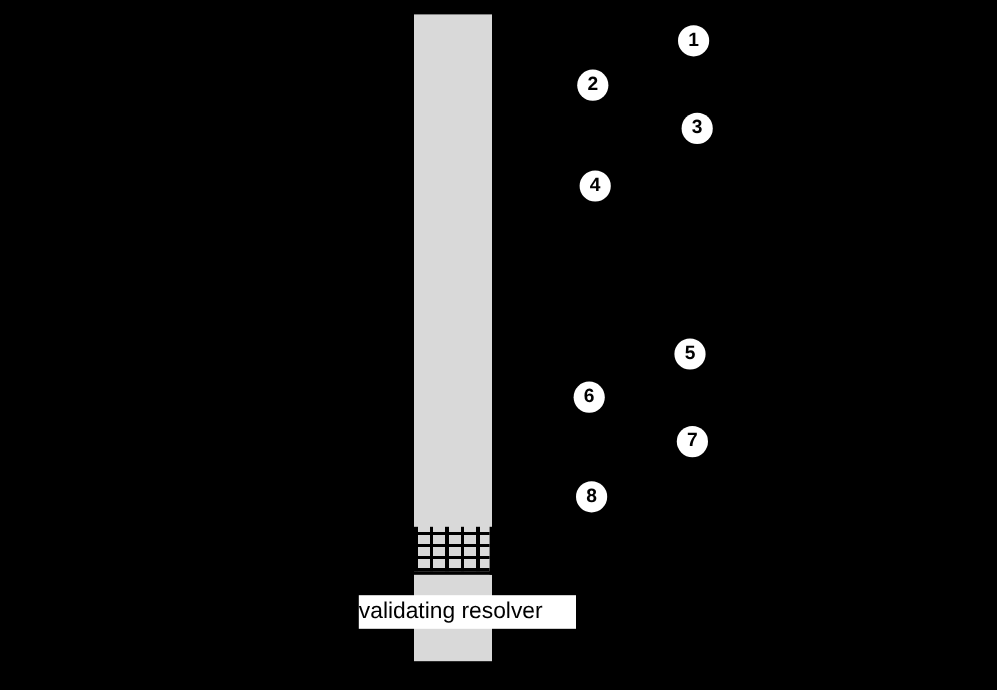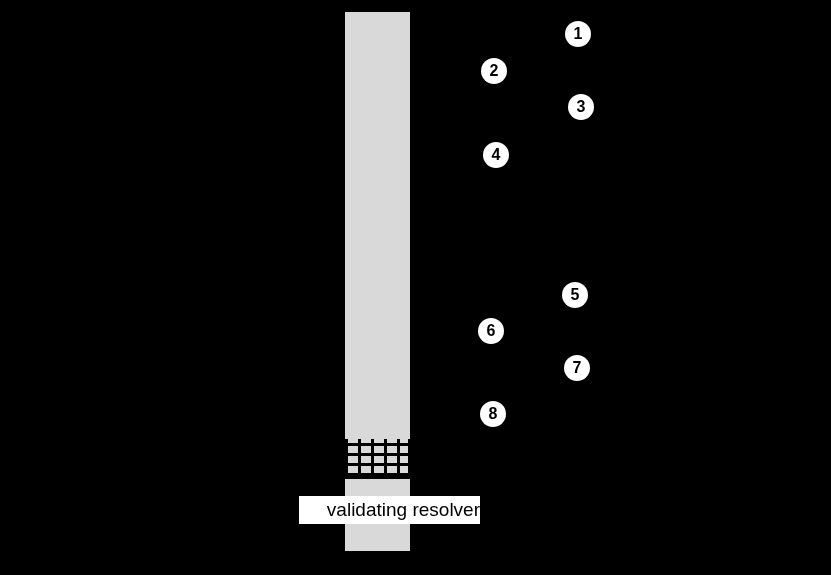--- a/index.html
+++ b/index.html
@@ -46,21 +46,21 @@
   .label {
     position: absolute;
     left: 299px;
     top: 496px;
     width: 181px;
     height: 28px;
     background: var(--label-bg, #fff);
     color: var(--label-text, #000);
     font-size: 19px;
     line-height: 28px;
-    text-align: right;
+    text-align: left;
     white-space: nowrap;
   }
   
   .step-circle {
     position: absolute;
     width: 26px;
     height: 26px;
     border-radius: 50%;
     background: var(--marker-fill, #fff);
     color: var(--marker-text, #000);

